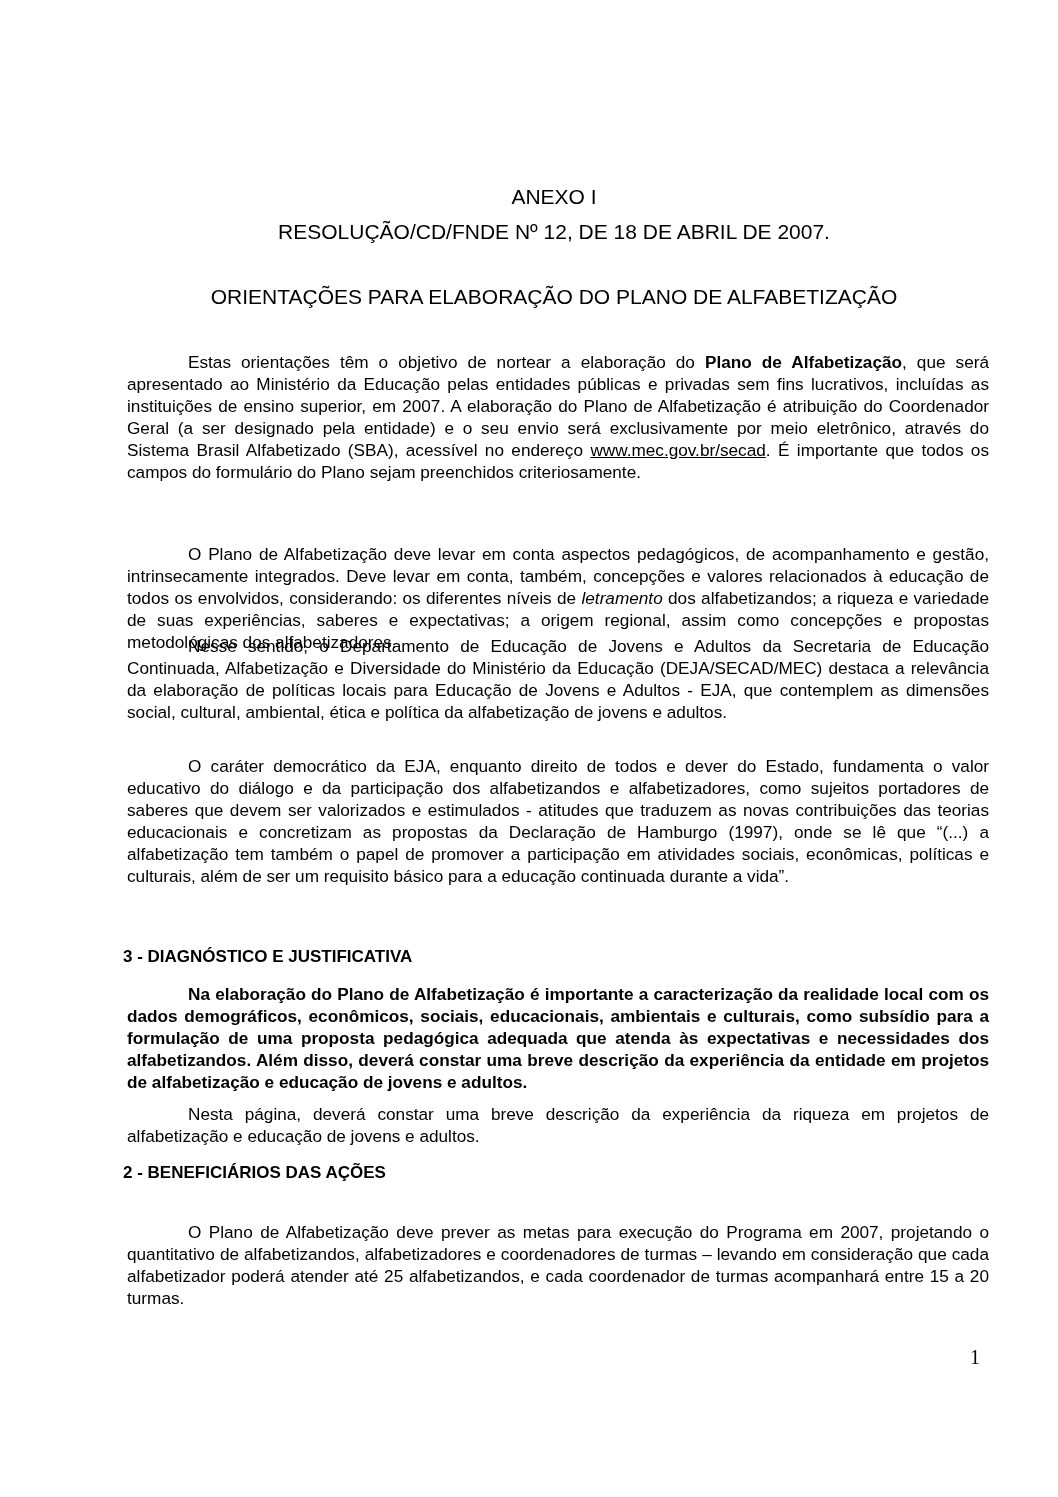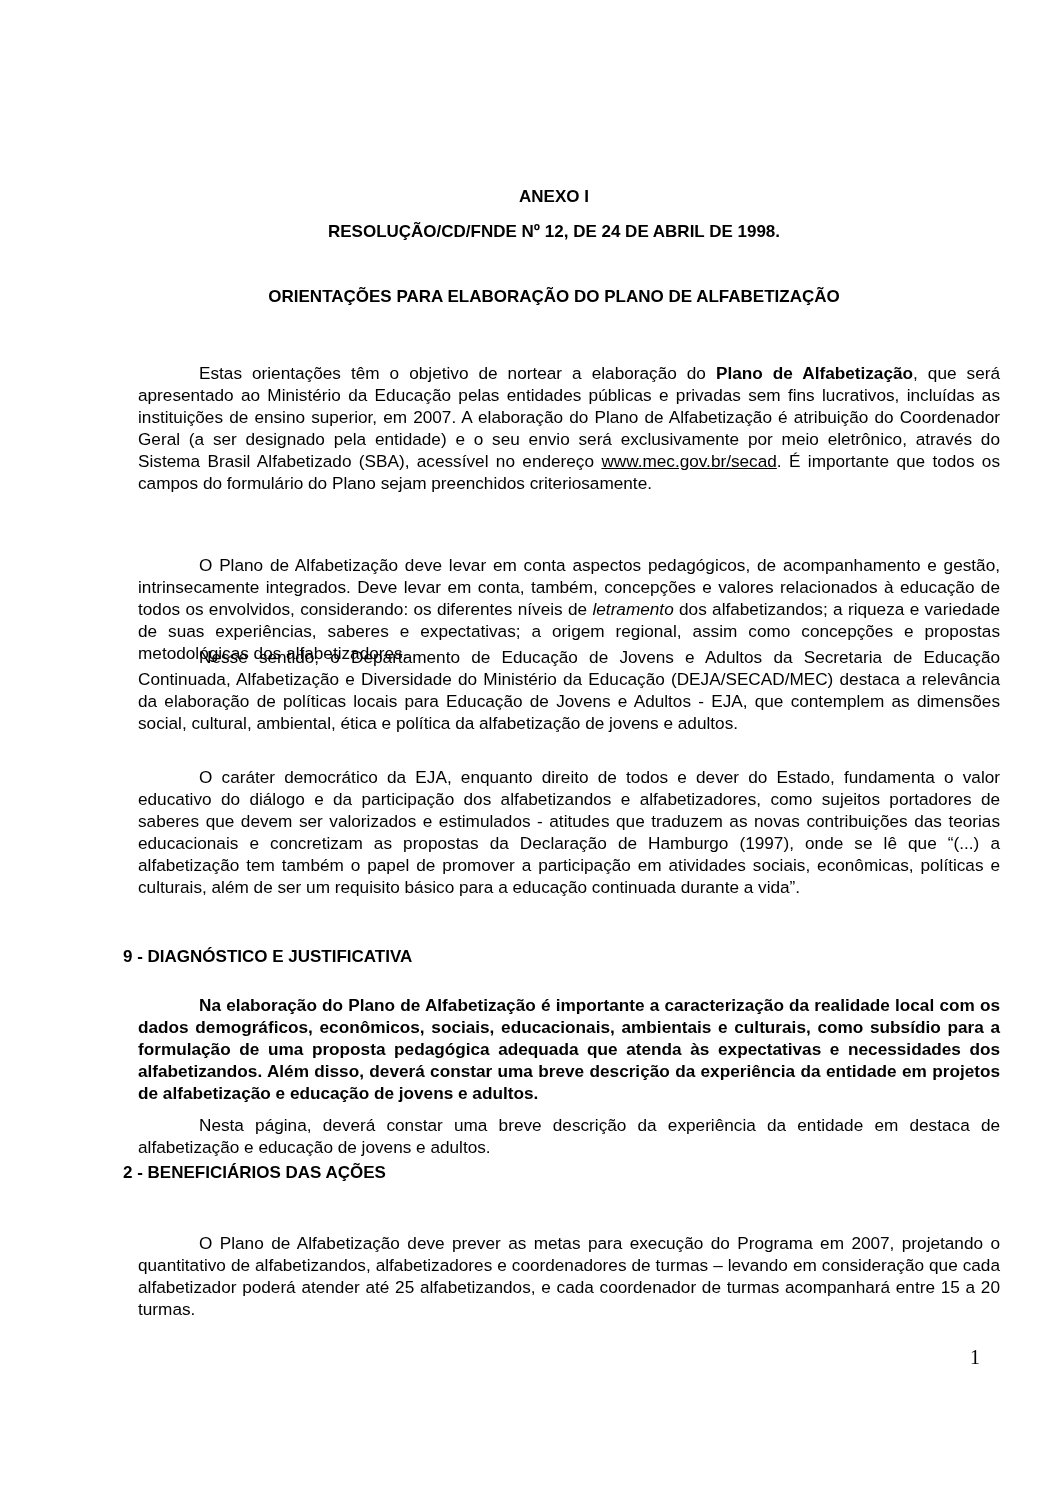--- a/index.html
+++ b/index.html
@@ -1,54 +1,54 @@
 <!DOCTYPE html>
 <html><head>
   <meta charset="utf-8">
   <style>
     html, body { margin: 0; padding: 0; background: #ffffff; }
     body { width: 1058px; height: 1497px; position: relative; overflow: hidden; color: #000; }
     .page { position: absolute; left: 123px; top: 0; width: 862px; font-family: "Liberation Sans", sans-serif; font-size: 17.2px; line-height: 21.9px; }
-    .center-title { position: absolute; left: 0; width: 862px; text-align: center; font-weight: bold; font-size: 17px; }
+    .center-title { position: absolute; left: 0; width: 862px; text-align: center; font-weight: normal; font-size: 21px; }
     #t1 { top: 186px; }
     #t2 { top: 221px; }
     #t3 { top: 286px; text-align: center; }
-    .para { position: absolute; left: 0; width: 862px; text-align: justify; text-indent: 61px; margin: 15px; }
+    .para { position: absolute; left: 0; width: 862px; text-align: justify; text-indent: 61px; margin: 4px; }
     .para b { font-weight: bold; }
     .para i { font-style: italic; }
     .para u { text-decoration: underline; }
     #p1 { top: 348px; }
     #p2 { top: 540px; }
     #p3 { top: 632px; }
     #p4 { top: 752px; }
     #h1 { top: 946px; }
     #p5 { top: 980px; font-weight: bold; }
     #p6 { top: 1100px; }
     #h2 { top: 1162px; }
     #p7 { top: 1218px; }
     .heading { position: absolute; left: 0; font-weight: bold; font-size: 17px; }
     .page-number { position: absolute; left: 970px; top: 1346px; font-family: "Liberation Serif", serif; font-size: 20px; }
   </style>
 </head>
 <body>
 
 <div class="page">
   <div id="t1" class="center-title">ANEXO I</div>
-  <div id="t2" class="center-title">RESOLUÇÃO/CD/FNDE Nº 12, DE 24 DE ABRIL DE 1998.</div>
+  <div id="t2" class="center-title">RESOLUÇÃO/CD/FNDE Nº 12, DE 18 DE ABRIL DE 2007.</div>
   <div id="t3" class="center-title">ORIENTAÇÕES PARA ELABORAÇÃO DO PLANO DE ALFABETIZAÇÃO</div>
 
   <p id="p1" class="para"><span>Estas orientações têm o objetivo de nortear a elaboração do </span><b>Plano de Alfabetização</b><span>, que será apresentado ao Ministério da Educação pelas entidades públicas e privadas sem fins lucrativos, incluídas as instituições de ensino superior, em 2007. A elaboração do Plano de Alfabetização é atribuição do Coordenador Geral (a ser designado pela entidade) e o seu envio será exclusivamente por meio eletrônico, através do Sistema Brasil Alfabetizado (SBA), acessível no endereço </span><u>www.mec.gov.br/secad</u><span>. É importante que todos os campos do formulário do Plano sejam preenchidos criteriosamente.</span></p>
 
   <p id="p2" class="para"><span>O Plano de Alfabetização deve levar em conta aspectos pedagógicos, de acompanhamento e gestão, intrinsecamente integrados. Deve levar em conta, também, concepções e valores relacionados à educação de todos os envolvidos, considerando: os diferentes níveis de </span><i>letramento</i><span> dos alfabetizandos; a riqueza e variedade de suas experiências, saberes e expectativas; a origem regional, assim como concepções e propostas metodológicas dos alfabetizadores.</span></p>
 
   <p id="p3" class="para">Nesse sentido, o Departamento de Educação de Jovens e Adultos da Secretaria de Educação Continuada, Alfabetização e Diversidade do Ministério da Educação (DEJA/SECAD/MEC) destaca a relevância da elaboração de políticas locais para Educação de Jovens e Adultos - EJA, que contemplem as dimensões social, cultural, ambiental, ética e política da alfabetização de jovens e adultos.</p>
 
   <p id="p4" class="para">O caráter democrático da EJA, enquanto direito de todos e dever do Estado, fundamenta o valor educativo do diálogo e da participação dos alfabetizandos e alfabetizadores, como sujeitos portadores de saberes que devem ser valorizados e estimulados - atitudes que traduzem as novas contribuições das teorias educacionais e concretizam as propostas da Declaração de Hamburgo (1997), onde se lê que “(...) a alfabetização tem também o papel de promover a participação em atividades sociais, econômicas, políticas e culturais, além de ser um requisito básico para a educação continuada durante a vida”.</p>
 
-  <div id="h1" class="heading">9 - DIAGNÓSTICO E JUSTIFICATIVA</div>
+  <div id="h1" class="heading">3 - DIAGNÓSTICO E JUSTIFICATIVA</div>
   <p id="p5" class="para">Na elaboração do Plano de Alfabetização é importante a caracterização da realidade local com os dados demográficos, econômicos, sociais, educacionais, ambientais e culturais, como subsídio para a formulação de uma proposta pedagógica adequada que atenda às expectativas e necessidades dos alfabetizandos. Além disso, deverá constar uma breve descrição da experiência da entidade em projetos de alfabetização e educação de jovens e adultos.</p>
-  <p id="p6" class="para">Nesta página, deverá constar uma breve descrição da experiência da entidade em destaca de alfabetização e educação de jovens e adultos.</p>
+  <p id="p6" class="para">Nesta página, deverá constar uma breve descrição da experiência da riqueza em projetos de alfabetização e educação de jovens e adultos.</p>
 
   <div id="h2" class="heading">2 - BENEFICIÁRIOS DAS AÇÕES</div>
   <p id="p7" class="para">O Plano de Alfabetização deve prever as metas para execução do Programa em 2007, projetando o quantitativo de alfabetizandos, alfabetizadores e coordenadores de turmas – levando em consideração que cada alfabetizador poderá atender até 25 alfabetizandos, e cada coordenador de turmas acompanhará entre 15 a 20 turmas.</p>
 </div>
 
 <div class="page-number">1</div>
 
 </body></html>

